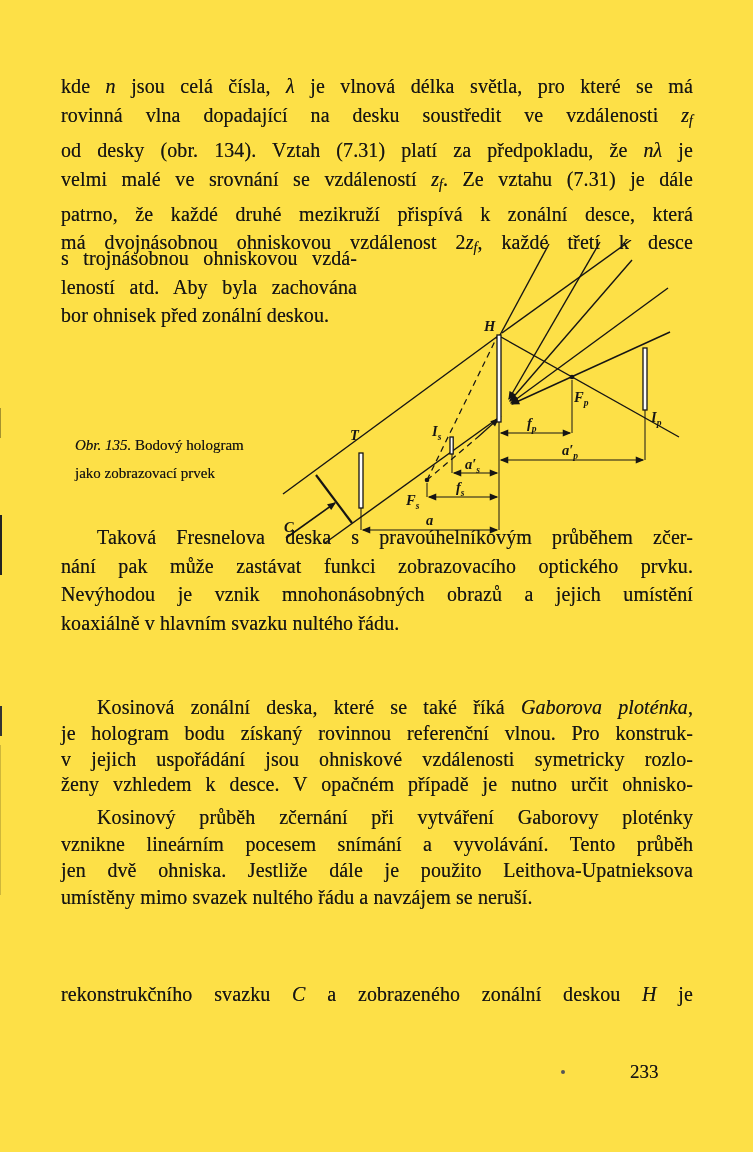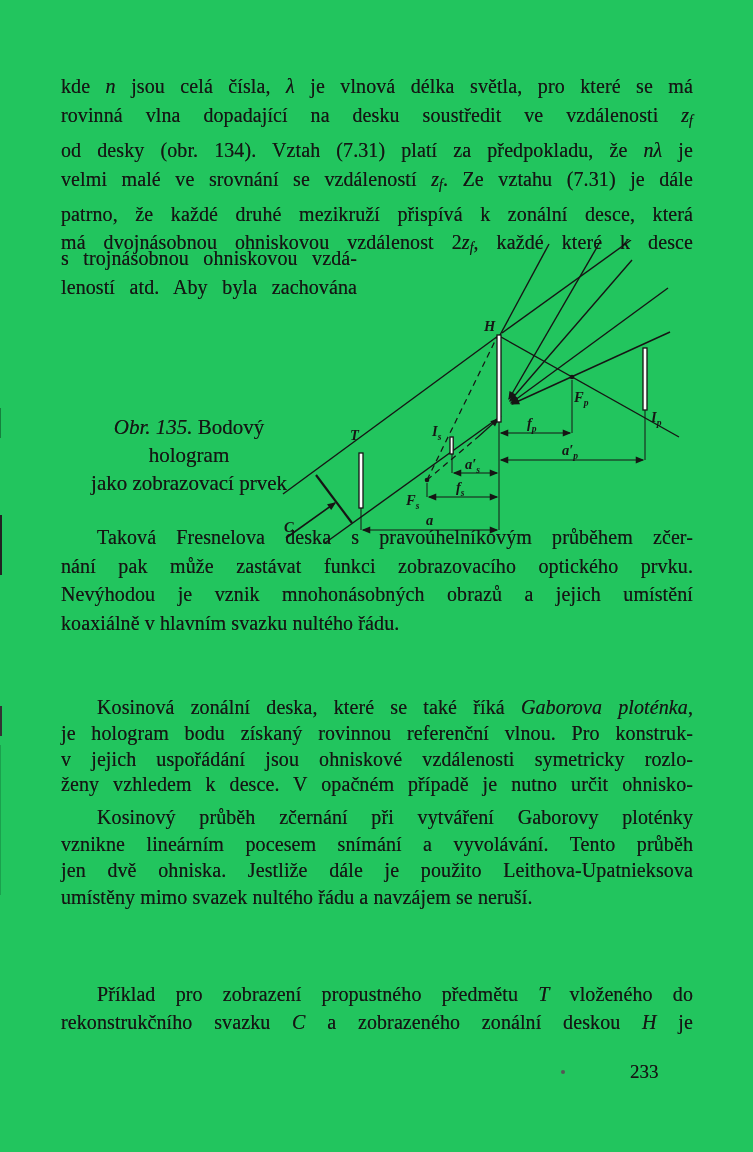--- a/index.html
+++ b/index.html
@@ -1,36 +1,36 @@
 <!DOCTYPE html>
 <html><head>
 <meta charset="utf-8">
 <style>
   html,body{margin:0;padding:0;background:#e8e8e6;}
   .page{
     position:relative;width:753px;height:1152px;margin:0 auto;
-    background:#22c55e;overflow:hidden;
+    background:#fde047;overflow:hidden;
     font-family:"Liberation Serif","DejaVu Serif",serif;
     color:#161514;
   }
   .textblock{
     position:absolute;left:61px;width:632px;
     font-size:20px;line-height:28.7px;
     text-shadow:0 0 .5px rgba(10,10,10,.6);
     letter-spacing:.1px;
   }
   .textblock.narrow{width:296px;}
   .tline{text-align:justify;text-align-last:justify;white-space:normal;}
   .tline.nj{text-align-last:left;}
   .tline span{white-space:normal;}
   span.i{font-style:italic;}
   span.sub{font-style:italic;font-size:.68em;vertical-align:-0.25em;}
   .caption{
-    position:absolute;left:75px;top:413px;width:228px;
-    font-size:21px;line-height:28px;text-align:center;
+    position:absolute;left:75px;top:431px;width:228px;
+    font-size:15px;line-height:28px;text-align:left;
     text-shadow:0 0 .5px rgba(10,10,10,.6);
   }
   .figure-svg{position:absolute;left:280px;top:240px;width:473px;height:312px;}
   .figure-svg text{
     font-family:"Liberation Serif","DejaVu Serif",serif;
     font-style:italic;font-weight:bold;font-size:14.5px;fill:#161514;
   }
   .figure-svg .fsub{font-size:9.5px;}
   .pageno{
     position:absolute;left:630px;top:1061px;font-size:19px;
@@ -43,26 +43,27 @@
 <body>
 
 <div class="page">
 
   <div class="textblock" style="top:72px">
       <div class="tline"><span>kde </span><span class="i">n</span><span> jsou celá čísla, </span><span class="i">λ</span><span> je vlnová délka světla, pro které se má</span></div>
       <div class="tline"><span>rovinná vlna dopadající na desku soustředit ve vzdálenosti </span><span class="i">z</span><span class="sub">f</span></div>
       <div class="tline"><span>od desky (obr. 134). Vztah (7.31) platí za předpokladu, že </span><span class="i">nλ</span><span> je</span></div>
       <div class="tline"><span>velmi malé ve srovnání se vzdáleností </span><span class="i">z</span><span class="sub">f</span><span>. Ze vztahu (7.31) je dále</span></div>
       <div class="tline"><span>patrno, že každé druhé mezikruží přispívá k zonální desce, která</span></div>
-      <div class="tline"><span>má dvojnásobnou ohniskovou vzdálenost 2</span><span class="i">z</span><span class="sub">f</span><span>, každé které k desce</span></div>
+      <div class="tline"><span>má dvojnásobnou ohniskovou vzdálenost 2</span><span class="i">z</span><span class="sub">f</span><span>, každé třetí k desce</span></div>
     </div>
 
   <div class="textblock narrow" style="top:244px">
       <div class="tline"><span>s trojnásobnou ohniskovou vzdá-</span></div>
       <div class="tline"><span>leností atd. Aby byla zachována</span></div>
+      <div class="tline nj"><span>bor ohnisek před zonální deskou.</span></div>
     </div>
 
   <div class="caption">
     <div class="cap-line"><span class="i">Obr. 135.</span><span> Bodový hologram</span></div>
     <div class="cap-line">jako zobrazovací prvek</div>
   </div>
 
   <svg class="figure-svg" viewBox="0 0 473 312">
     <defs>
       <marker id="ah" viewBox="0 0 10 10" refX="8.5" refY="5" markerWidth="10" markerHeight="8.5" markerUnits="userSpaceOnUse" orient="auto">
@@ -153,21 +154,20 @@
     </div>
 
   <div class="textblock" style="top:804px;line-height:26.5px">
       <div class="tline" style="text-indent: 36px;"><span>Kosinový průběh zčernání při vytváření Gaborovy ploténky</span></div>
       <div class="tline"><span>vznikne lineárním pocesem snímání a vyvolávání. Tento průběh</span></div>
       <div class="tline"><span>jen dvě ohniska. Jestliže dále je použito Leithova-Upatnieksova</span></div>
       <div class="tline nj"><span>umístěny mimo svazek nultého řádu a navzájem se neruší.</span></div>
     </div>
 
   <div class="textblock" style="top:980px;line-height:28px">
-      <div class="tline" style="text-indent: 36px;"><span>Příklad pro zobrazení propustného předmětu </span><span class="i">T</span><span> vloženého do</span></div>
       <div class="tline"><span>rekonstrukčního svazku </span><span class="i">C</span><span> a zobrazeného zonální deskou </span><span class="i">H</span><span> je</span></div>
     </div>
 
   <div class="pageno">233</div>
 
   <div class="artifact" style="left:0;top:515px;width:2px;height:60px"></div>
   <div class="artifact" style="left:0;top:706px;width:2px;height:30px;background:#333"></div>
   <div class="artifact" style="left:0;top:408px;width:1px;height:30px;background:rgba(0,0,0,.35)"></div>
   <div class="artifact" style="left:0;top:745px;width:1px;height:150px;background:rgba(0,0,0,.18)"></div>
   <div class="speck" style="left:561px;top:1070px;width:4px;height:4px"></div>

